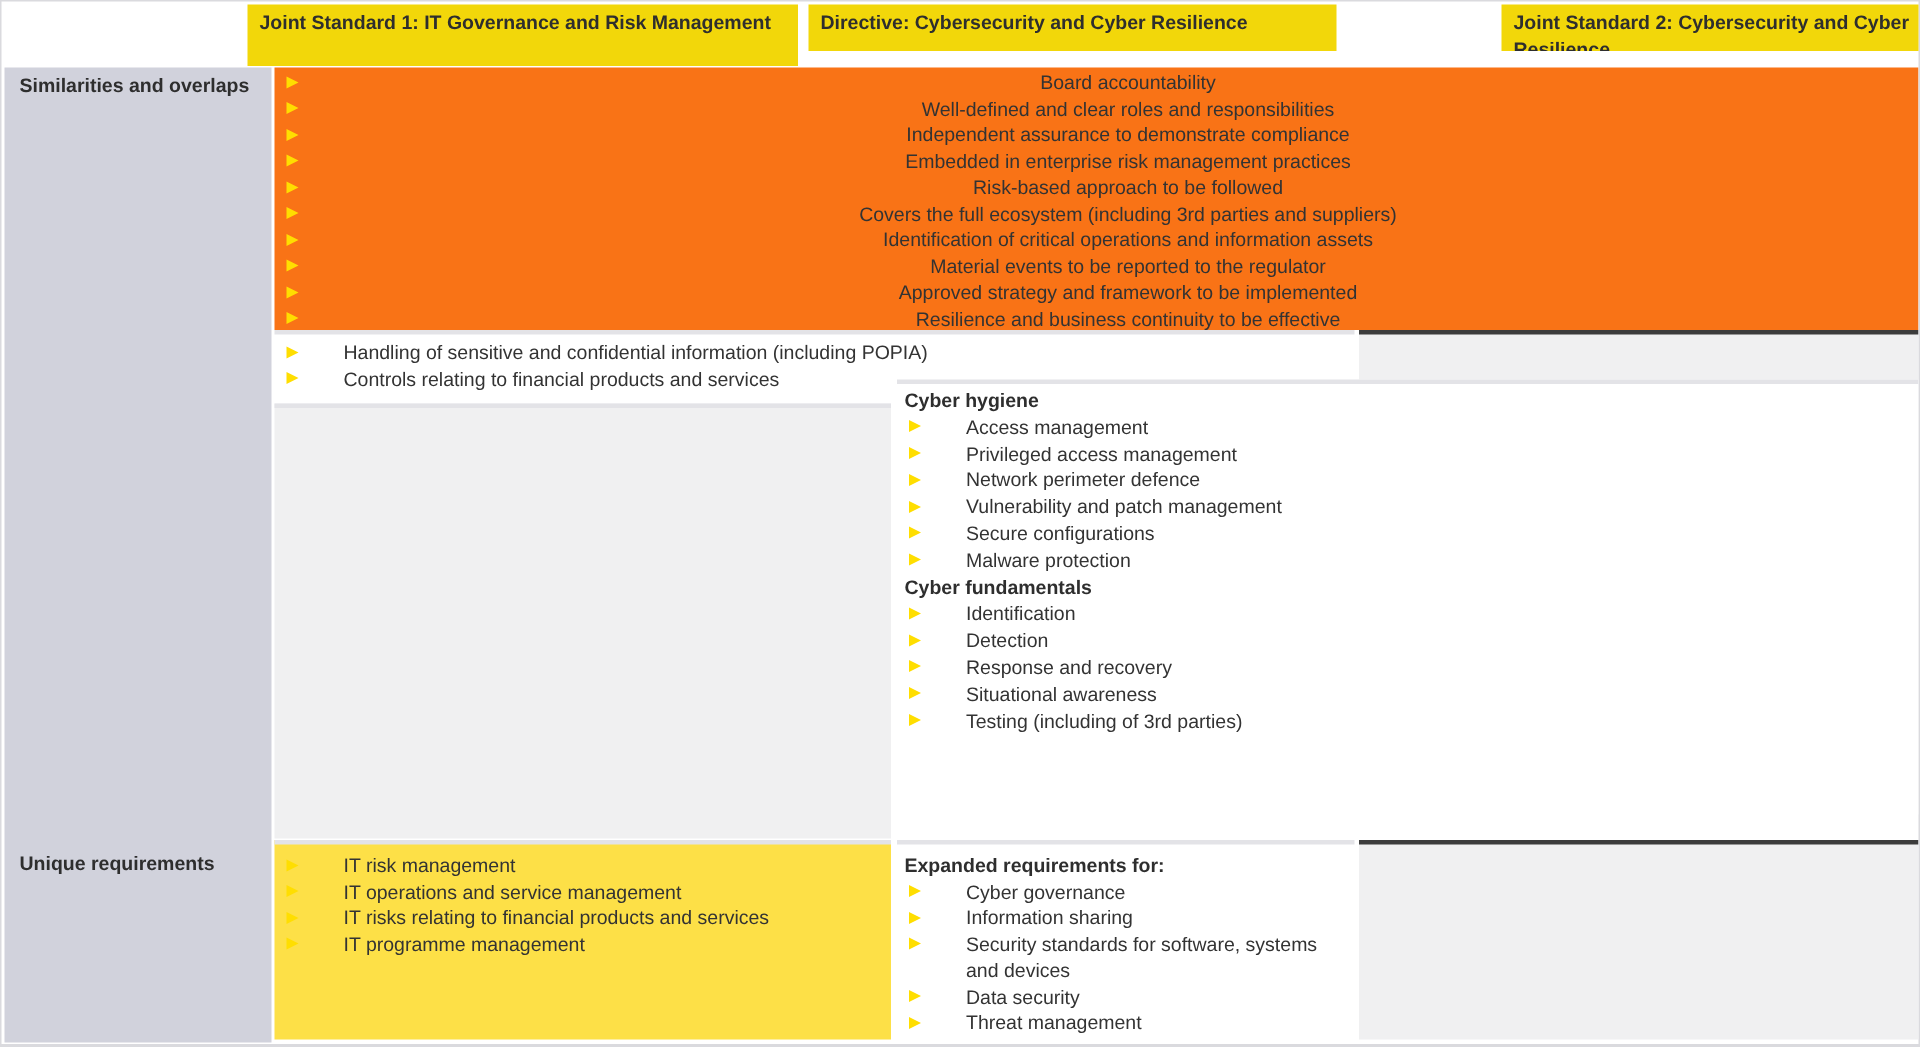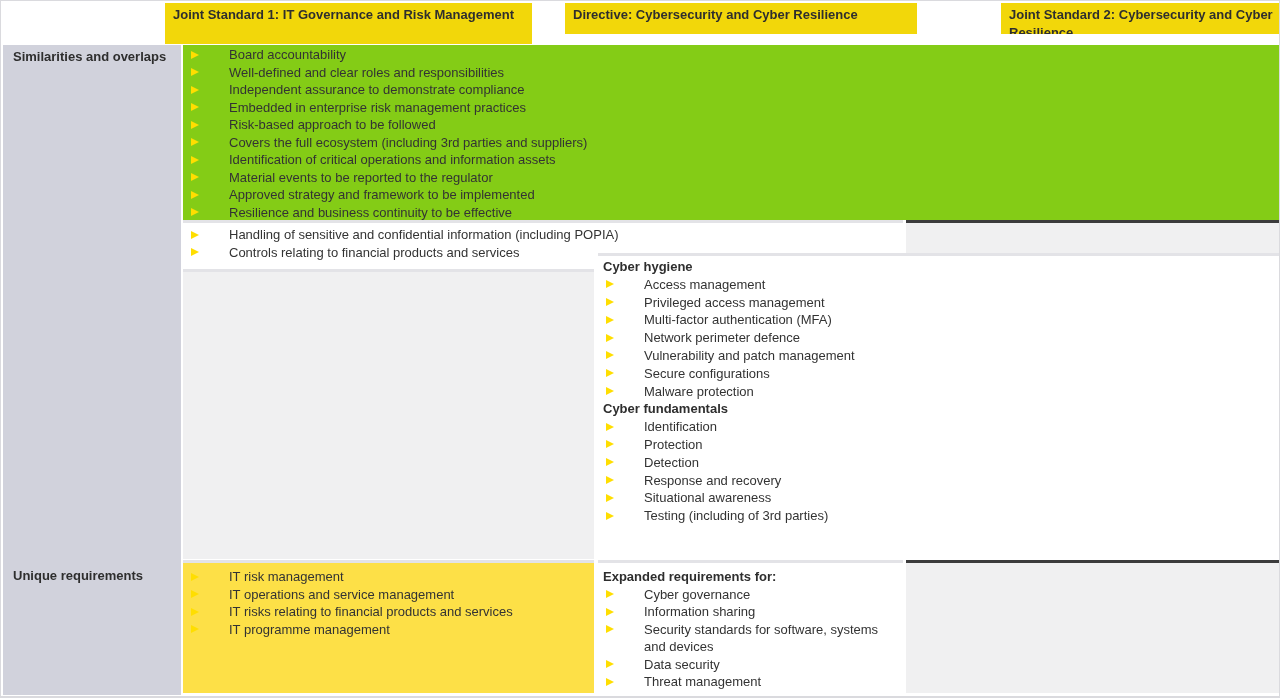--- a/index.html
+++ b/index.html
@@ -10,33 +10,33 @@
     font-family:"Liberation Sans","DejaVu Sans",sans-serif;
     color:var(--text,#333);font-size:13px;
   }
   .cell{position:absolute;overflow:hidden;}
   .head{
     background:var(--header_yellow,#F2D70A);
     font-weight:700;color:var(--bold_text,#2E2E2E);
     padding:3px 8px;line-height:18px;font-size:13px;
   }
   .headA{left:164px;top:2px;width:367px;height:41px;}
-  .headB{left:564px;top:2px;width:352px;height:31px;}
+  .headB{left:538px;top:2px;width:352px;height:31px;}
   .headC{left:960px;top:2px;width:322px;height:31px;margin-left:40px;}
   .labelcol{
     left:2px;top:44px;width:178px;height:650px;
     background:var(--label_bg,#D1D2DC);
   }
   .rowlabel{
     position:absolute;left:12px;width:158px;
     font-weight:700;color:var(--bold_text,#2E2E2E);line-height:18px;
   }
   .lbl-sim{top:47px;}
   .lbl-uni{top:566px;}
-  .r1{left:182px;top:44px;width:1096px;height:175px;background:#84cc16;padding-top:1px;}
+  .r1{left:182px;top:44px;width:1096px;height:175px;background:#f97316;padding-top:1px;text-align:center;}
   .r2{left:182px;top:219px;width:720px;height:49px;background:#fff;
       border-top:3px solid var(--light_border,#E3E3E7);padding-top:3px;}
   .r2e{left:905px;top:219px;width:373px;height:49px;
       background:var(--empty_bg,#F0F0F1);border-top:3px solid var(--dark_border,#3C3C3C);}
   .r3g{left:182px;top:268px;width:411px;height:290px;
       background:var(--empty_bg,#F0F0F1);border-top:3px solid var(--light_border,#E3E3E7);}
   .r3{left:597px;top:252px;width:681px;height:290px;background:#fff;
       border-top:3px solid var(--light_border,#E3E3E7);padding-top:2px;}
   .r4a{left:182px;top:559px;width:411px;height:133px;background:#fde047;
       border-top:3px solid var(--light_border,#E3E3E7);padding-top:5px;}
@@ -130,48 +130,40 @@
       <div class="li">
     <span class="tri"></span>
     <span class="txt">Access management</span>
   </div>
       <div class="li">
     <span class="tri"></span>
     <span class="txt">Privileged access management</span>
   </div>
       <div class="li">
     <span class="tri"></span>
-    <span class="txt">Multi-factor authentication (MFA)</span>
-  </div>
-      <div class="li">
-    <span class="tri"></span>
     <span class="txt">Network perimeter defence</span>
   </div>
       <div class="li">
     <span class="tri"></span>
     <span class="txt">Vulnerability and patch management</span>
   </div>
       <div class="li">
     <span class="tri"></span>
     <span class="txt">Secure configurations</span>
   </div>
       <div class="li">
     <span class="tri"></span>
     <span class="txt">Malware protection</span>
   </div>
       <div class="lh">
     <span class="txt">Cyber fundamentals</span>
   </div>
       <div class="li">
     <span class="tri"></span>
     <span class="txt">Identification</span>
-  </div>
-      <div class="li">
-    <span class="tri"></span>
-    <span class="txt">Protection</span>
   </div>
       <div class="li">
     <span class="tri"></span>
     <span class="txt">Detection</span>
   </div>
       <div class="li">
     <span class="tri"></span>
     <span class="txt">Response and recovery</span>
   </div>
       <div class="li">

